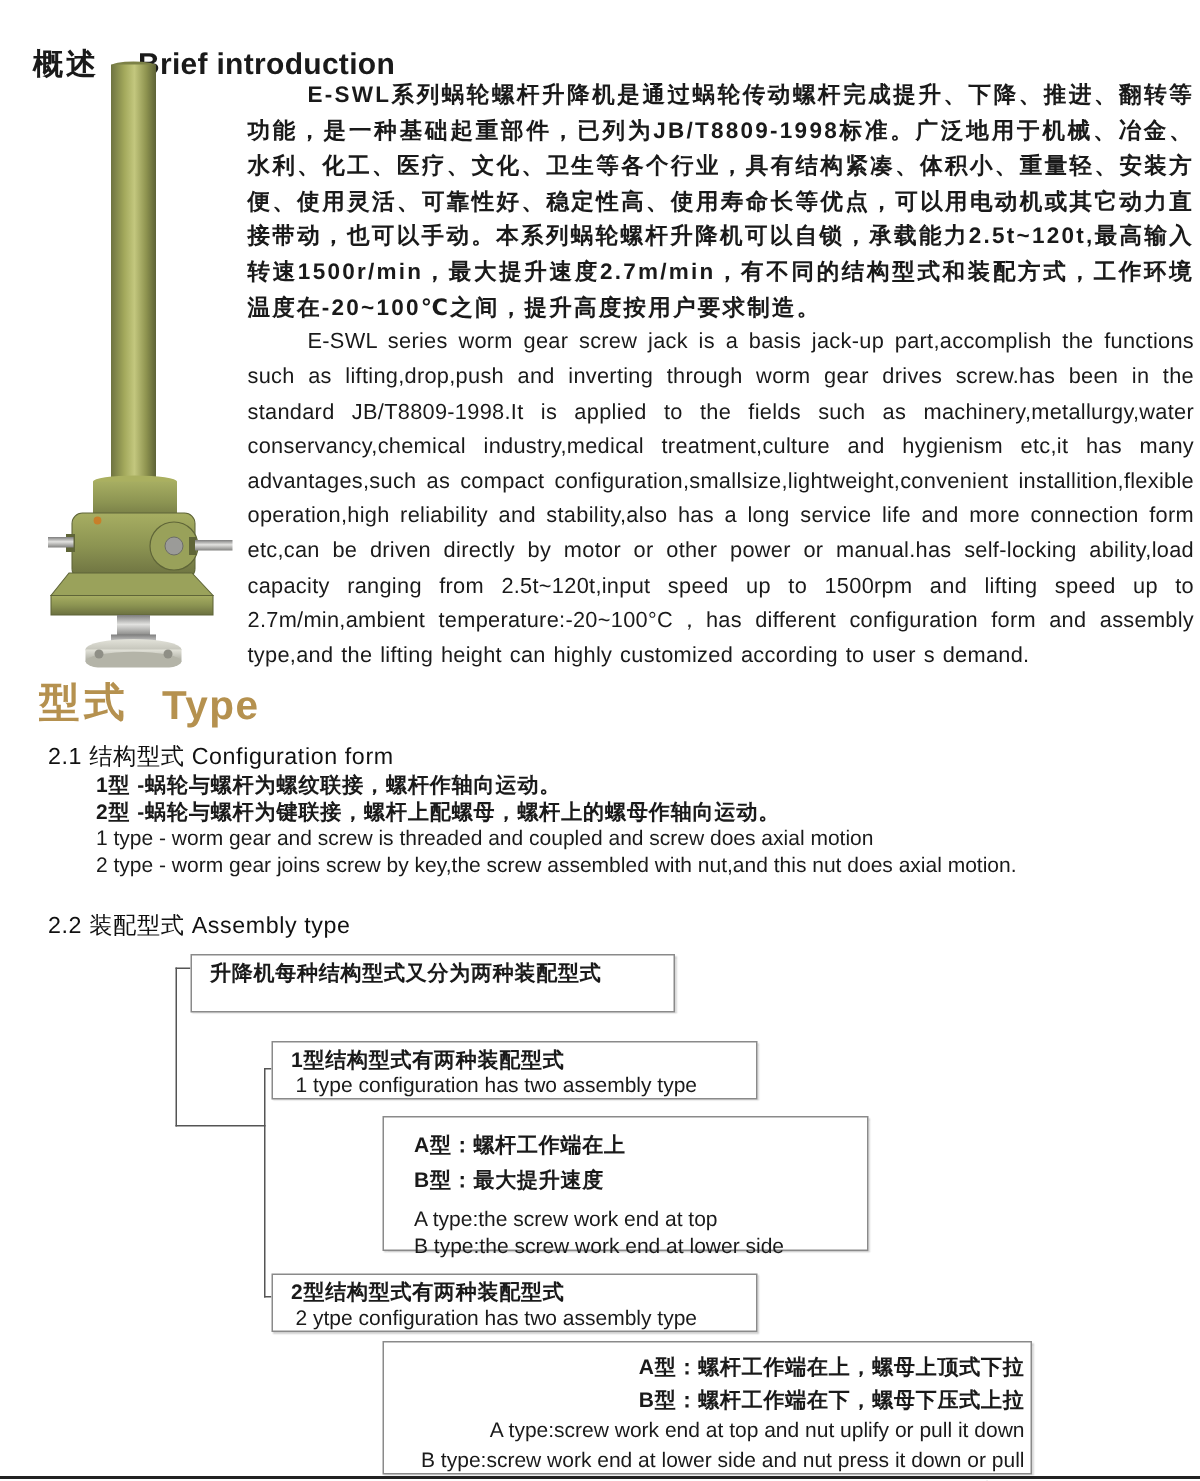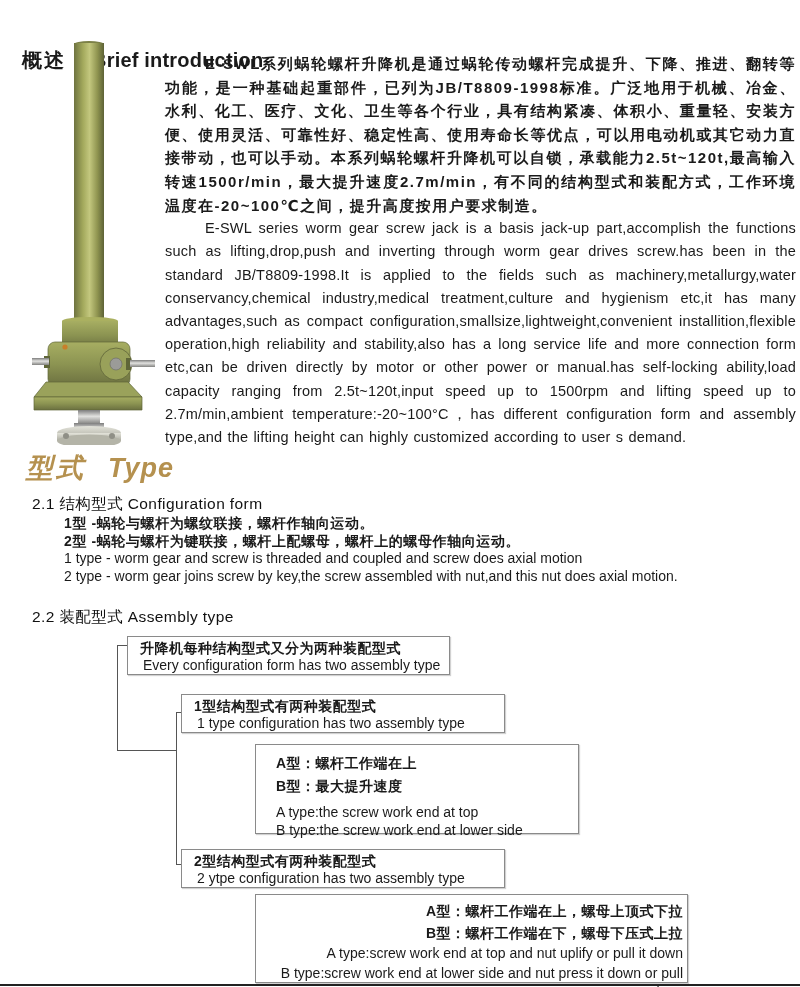--- a/index.html
+++ b/index.html
@@ -2,36 +2,36 @@
 <html><head>
 <meta charset="utf-8">
 <style>
   html,body { margin:0; padding:0; background:#ffffff; }
   .page {
     position:relative; width:800px; height:987px; background:#ffffff;
     font-family:"Liberation Sans","DejaVu Sans",sans-serif; color:#1a1a1a;
     overflow:hidden;
   }
   
-  .header { position:absolute; left:22px; top:22px; display:flex; align-items:baseline; gap:26px; }
+  .header { position:absolute; left:22px; top:5px; display:flex; align-items:baseline; gap:26px; }
   .header .h-zh { font-size:20px; font-weight:bold; letter-spacing:2px; }
   .header .h-en { font-size:20px; font-weight:bold; letter-spacing:0.2px;margin-top:27px; }
 
   
   .photo { position:absolute; left:30px; top:40px; width:130px; height:405px; }
 
   
   .intro { position:absolute; left:165px; top:52px; width:631px; }
   .intro .p-zh { margin:0; font-size:15px; line-height:23.6px; text-align:justify;
     text-indent:40px; font-weight:600; letter-spacing:1.5px; }
   .intro .p-en { margin:0; font-size:14.5px; line-height:23.2px; text-align:justify;
     text-indent:40px; letter-spacing:0.2px; word-spacing:1px; }
 
   
-  .type-heading { position:absolute; left:26px; top:450px; display:flex; align-items:center; gap:22px;font-style:italic; }
+  .type-heading { position:absolute; left:26px; top:450px; display:flex; align-items:flex-end; gap:22px; }
   .type-heading .t-zh { font-size:27px; font-weight:bold; letter-spacing:3px; }
   .type-heading .t-en { font-size:27px; font-weight:bold; letter-spacing:1px; }
 
   .sub-label { position:absolute; left:32px; font-size:15.5px; color:#111; letter-spacing:0.4px; }
   .s21 { top:494px; }
   .s22 { top:607px; }
 
   .config-list { position:absolute; left:64px; top:515px; width:640px; font-size:14px; }
   .config-list div { line-height:17.6px; }
   .config-list .zh { font-weight:600; letter-spacing:0.6px; }
@@ -144,21 +144,20 @@
 
   <div class="cline" style="left:117px;top:645px;width:10px;height:1px"></div>
   <div class="cline" style="left:117px;top:645px;width:1px;height:106px"></div>
   <div class="cline" style="left:117px;top:750px;width:60px;height:1px"></div>
   <div class="cline" style="left:176px;top:712px;width:1px;height:153px"></div>
   <div class="cline" style="left:176px;top:712px;width:5px;height:1px"></div>
   <div class="cline" style="left:176px;top:864px;width:5px;height:1px"></div>
 
   <div class="fbox fbox-2line" style="left:127px;top:636px;width:323px;height:39px">
     <div class="zh">升降机每种结构型式又分为两种装配型式</div>
-    <div class="en">Every configuration form has two assembly type</div>
   </div>
 
   <div class="fbox fbox-2line" style="left:181px;top:694px;width:324px;height:39px">
     <div class="zh">1型结构型式有两种装配型式</div>
     <div class="en">1 type configuration has two assembly type</div>
   </div>
 
   <div class="fbox fbox-4line box3" style="left:255px;top:744px;width:324px;height:90px">
     <div class="zh">A型：螺杆工作端在上</div>
     <div class="zh">B型：最大提升速度</div>

